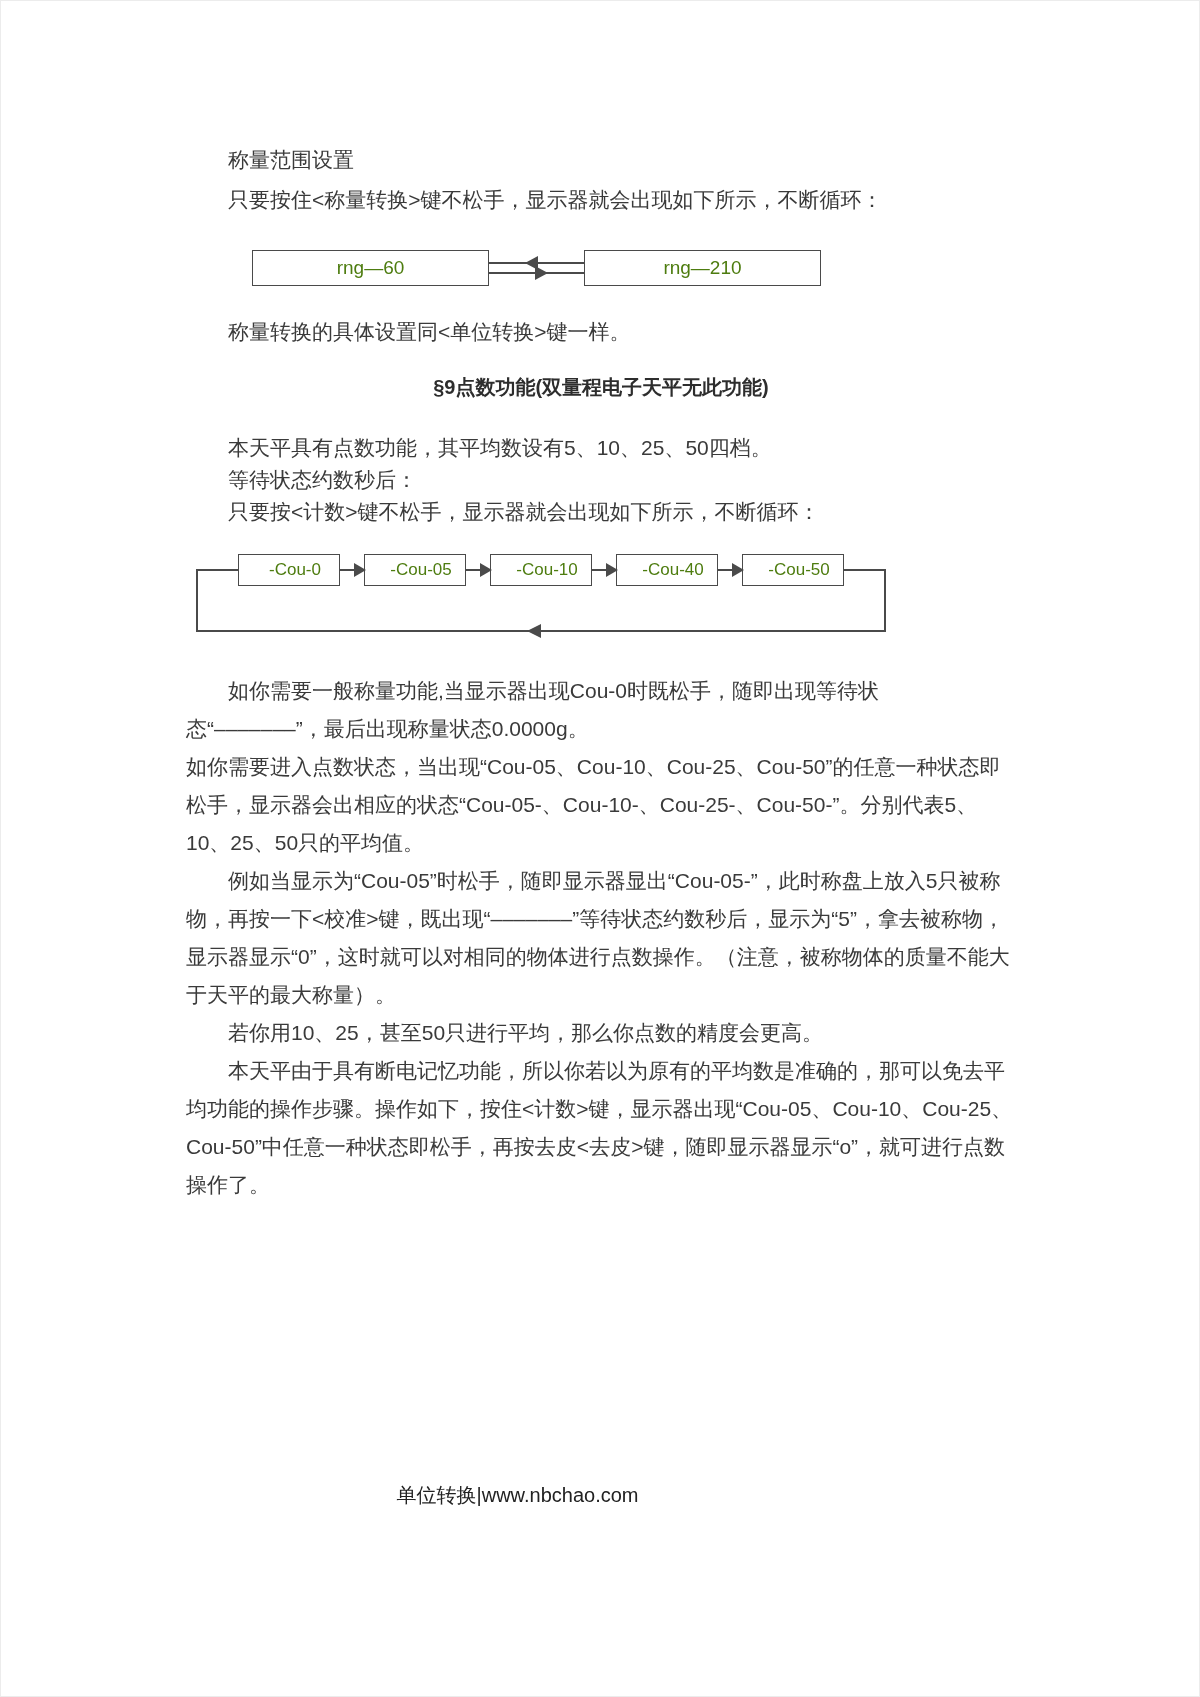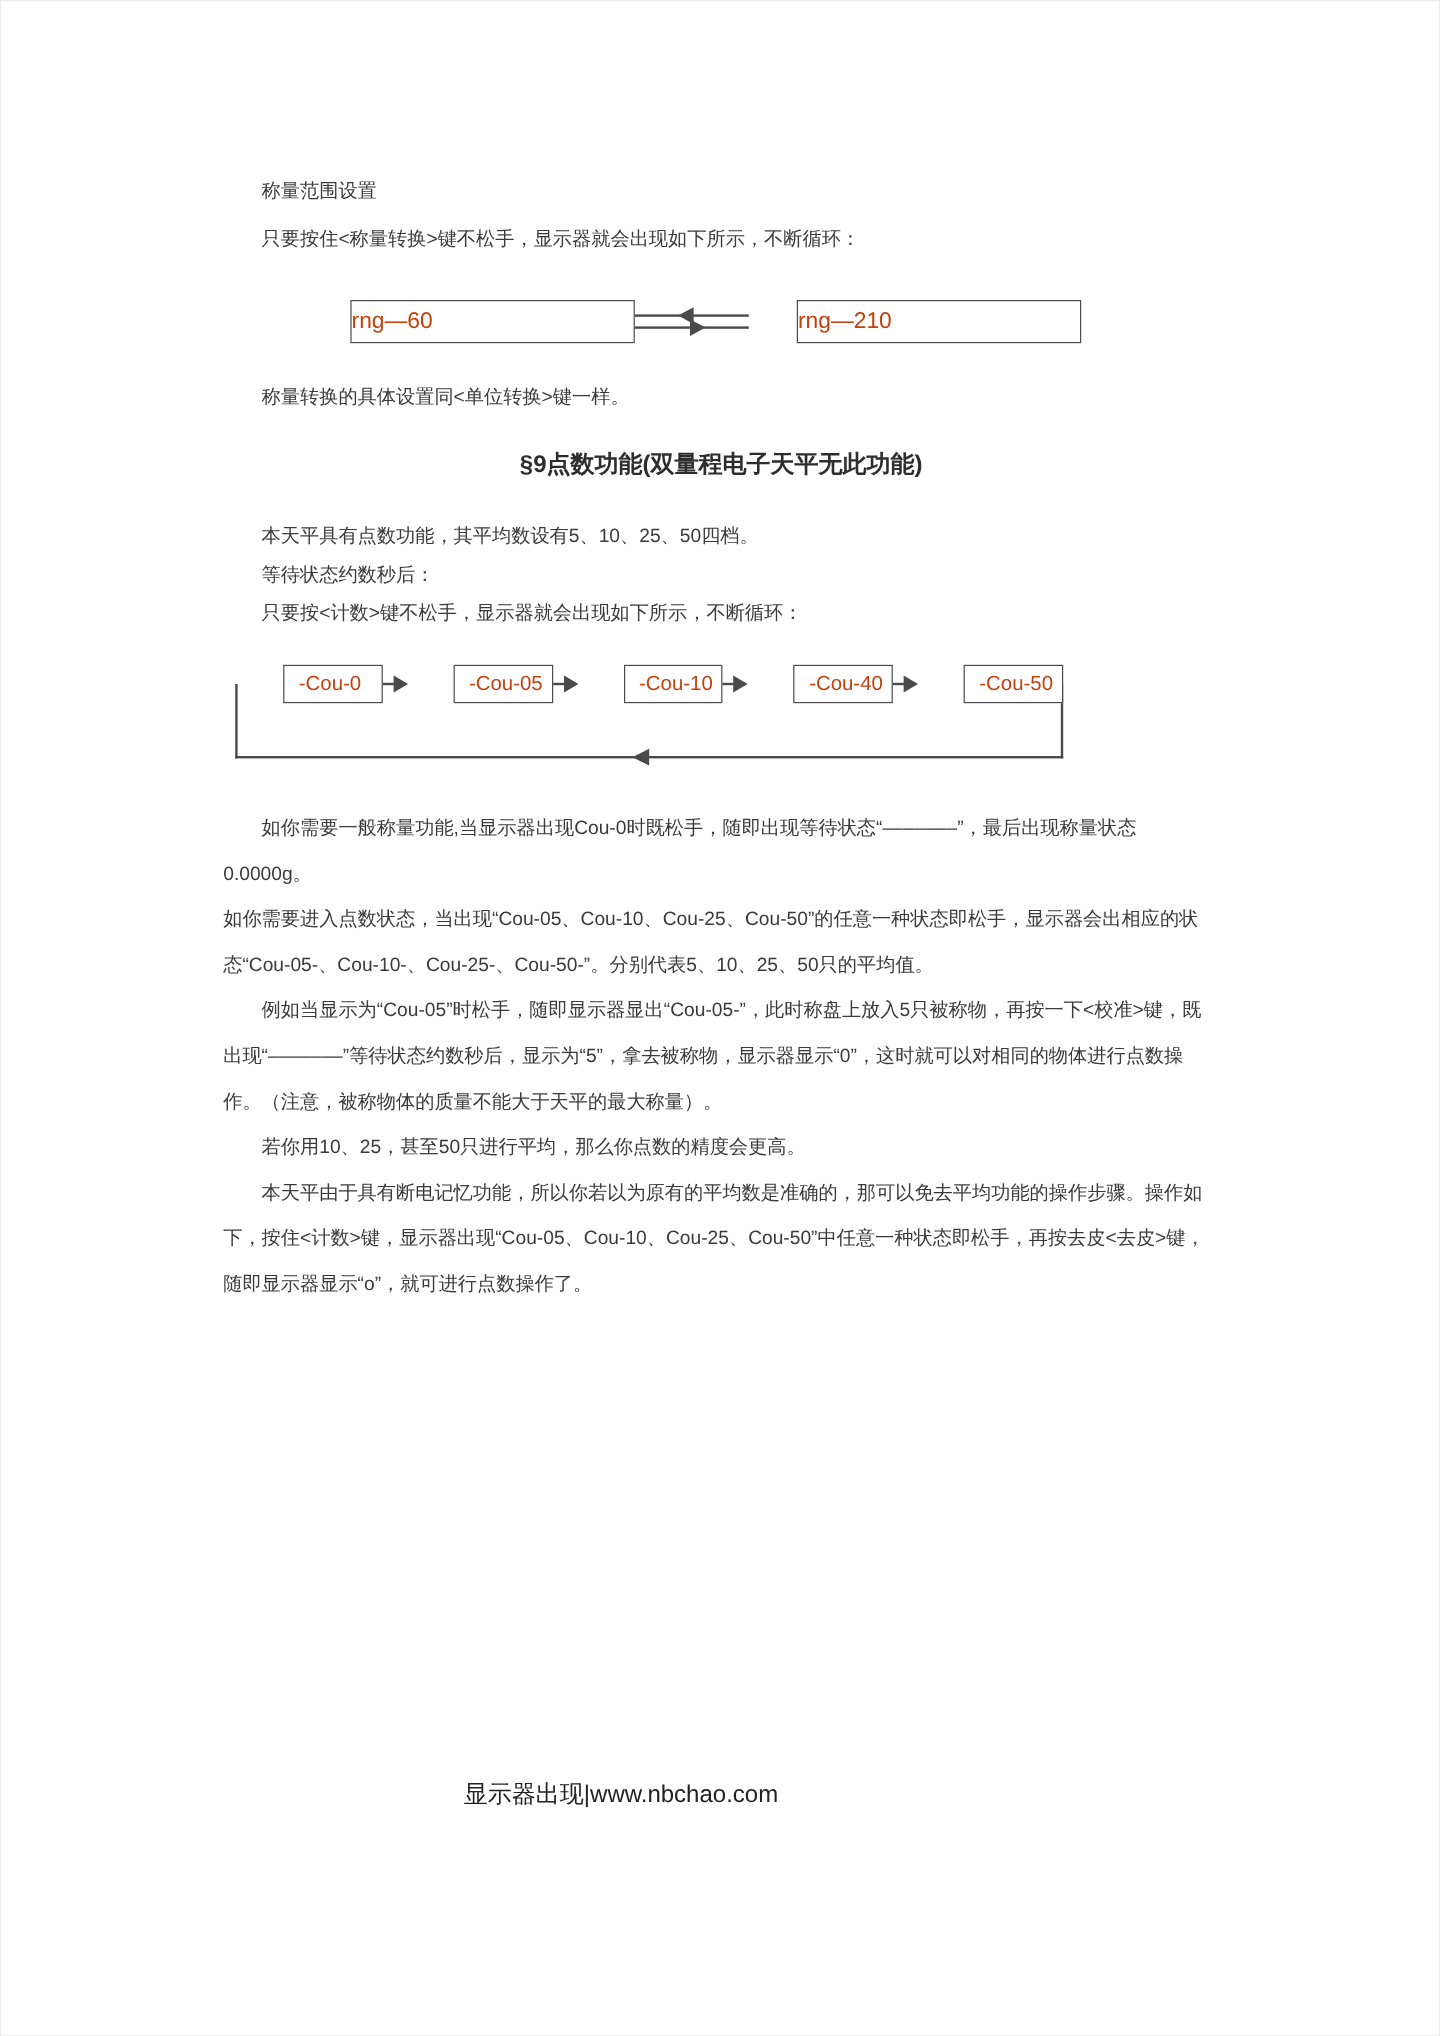--- a/index.html
+++ b/index.html
@@ -18,21 +18,21 @@
     background: #ffffff;
     overflow: hidden;
     box-shadow: inset 0 0 0 1px #ececec;
   }
   .content {
     position: absolute;
     left: 186px;
     top: 140px;
     width: 830px;
   }
-  p { margin: 0; font-size: 16px; }
+  p { margin: 0; font-size: 21px; }
   .lh40 { line-height: 40px; }
   .lh32 { line-height: 32px; }
   .body-p { line-height: 38px; }
   .indent { text-indent: 2em; }
 
   .heading {
     margin: 18px 0 0 0;
     font-size: 20px;
     font-weight: bold;
     color: #2d2d2d;
@@ -47,23 +47,23 @@
     margin: 30px 0 0 66px;
     display: flex;
     align-items: center;
   }
   .dbox {
     border: 1px solid #4a4a4a;
     background: #ffffff;
     width: 235px;
     height: 34px;
     line-height: 34px;
+    text-align: center;
     font-size: 19px;
-    color: #c2410c;
-    margin-left: 40px;
+    color: #4d7c0f;
   }
   .cycle-connector {
     width: 95px;
     display: flex;
     flex-direction: column;
     justify-content: center;
     gap: 8px;
   }
   .conn-line {
     position: relative;
@@ -204,14 +204,14 @@
     </div>
 
     <p class="body-p indent">如你需要一般称量功能,当显示器出现Cou-0时既松手，随即出现等待状态“–––––––”，最后出现称量状态0.0000g。</p>
     <p class="body-p">如你需要进入点数状态，当出现“Cou-05、Cou-10、Cou-25、Cou-50”的任意一种状态即松手，显示器会出相应的状态“Cou-05-、Cou-10-、Cou-25-、Cou-50-”。分别代表5、10、25、50只的平均值。</p>
     <p class="body-p indent">例如当显示为“Cou-05”时松手，随即显示器显出“Cou-05-”，此时称盘上放入5只被称物，再按一下&lt;校准&gt;键，既出现“–––––––”等待状态约数秒后，显示为“5”，拿去被称物，显示器显示“0”，这时就可以对相同的物体进行点数操作。（注意，被称物体的质量不能大于天平的最大称量）。</p>
     <p class="body-p indent">若你用10、25，甚至50只进行平均，那么你点数的精度会更高。</p>
     <p class="body-p indent">本天平由于具有断电记忆功能，所以你若以为原有的平均数是准确的，那可以免去平均功能的操作步骤。操作如下，按住&lt;计数&gt;键，显示器出现“Cou-05、Cou-10、Cou-25、Cou-50”中任意一种状态即松手，再按去皮&lt;去皮&gt;键，随即显示器显示“o”，就可进行点数操作了。</p>
 
   </div>
 
-  <div class="footer">显示器出现|www.nbchao.com</div>
+  <div class="footer">单位转换|www.nbchao.com</div>
 </div>
 
 </body></html>

